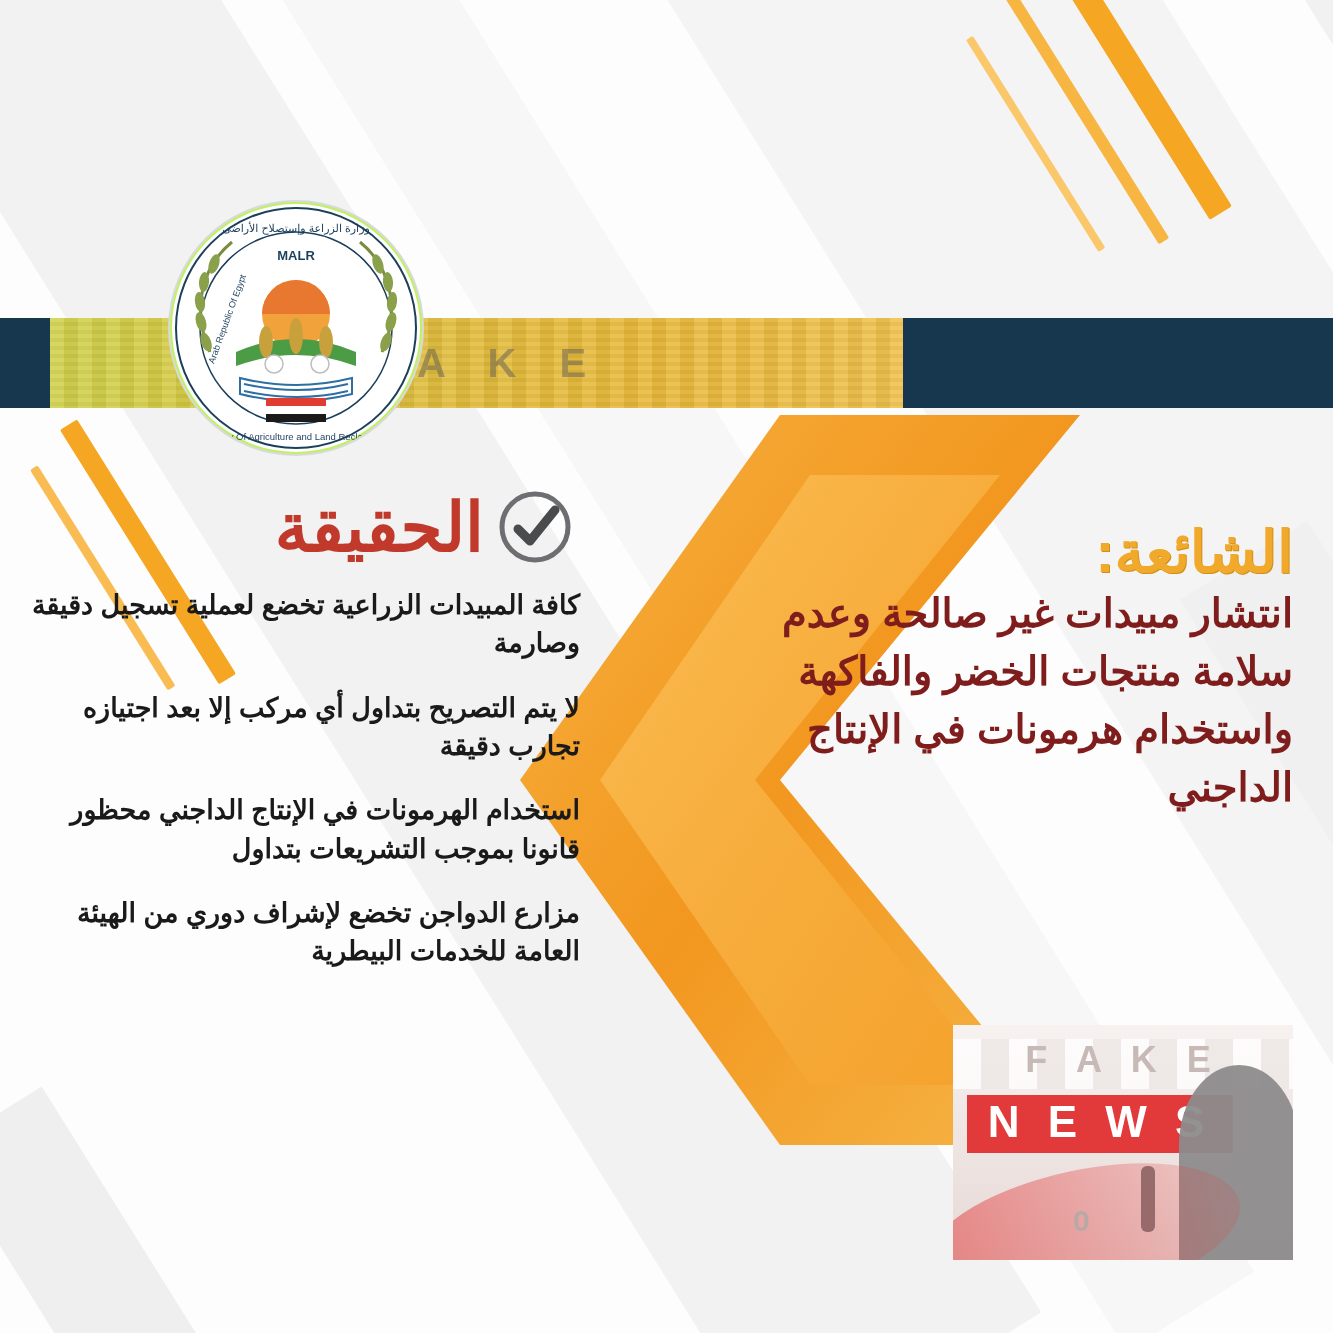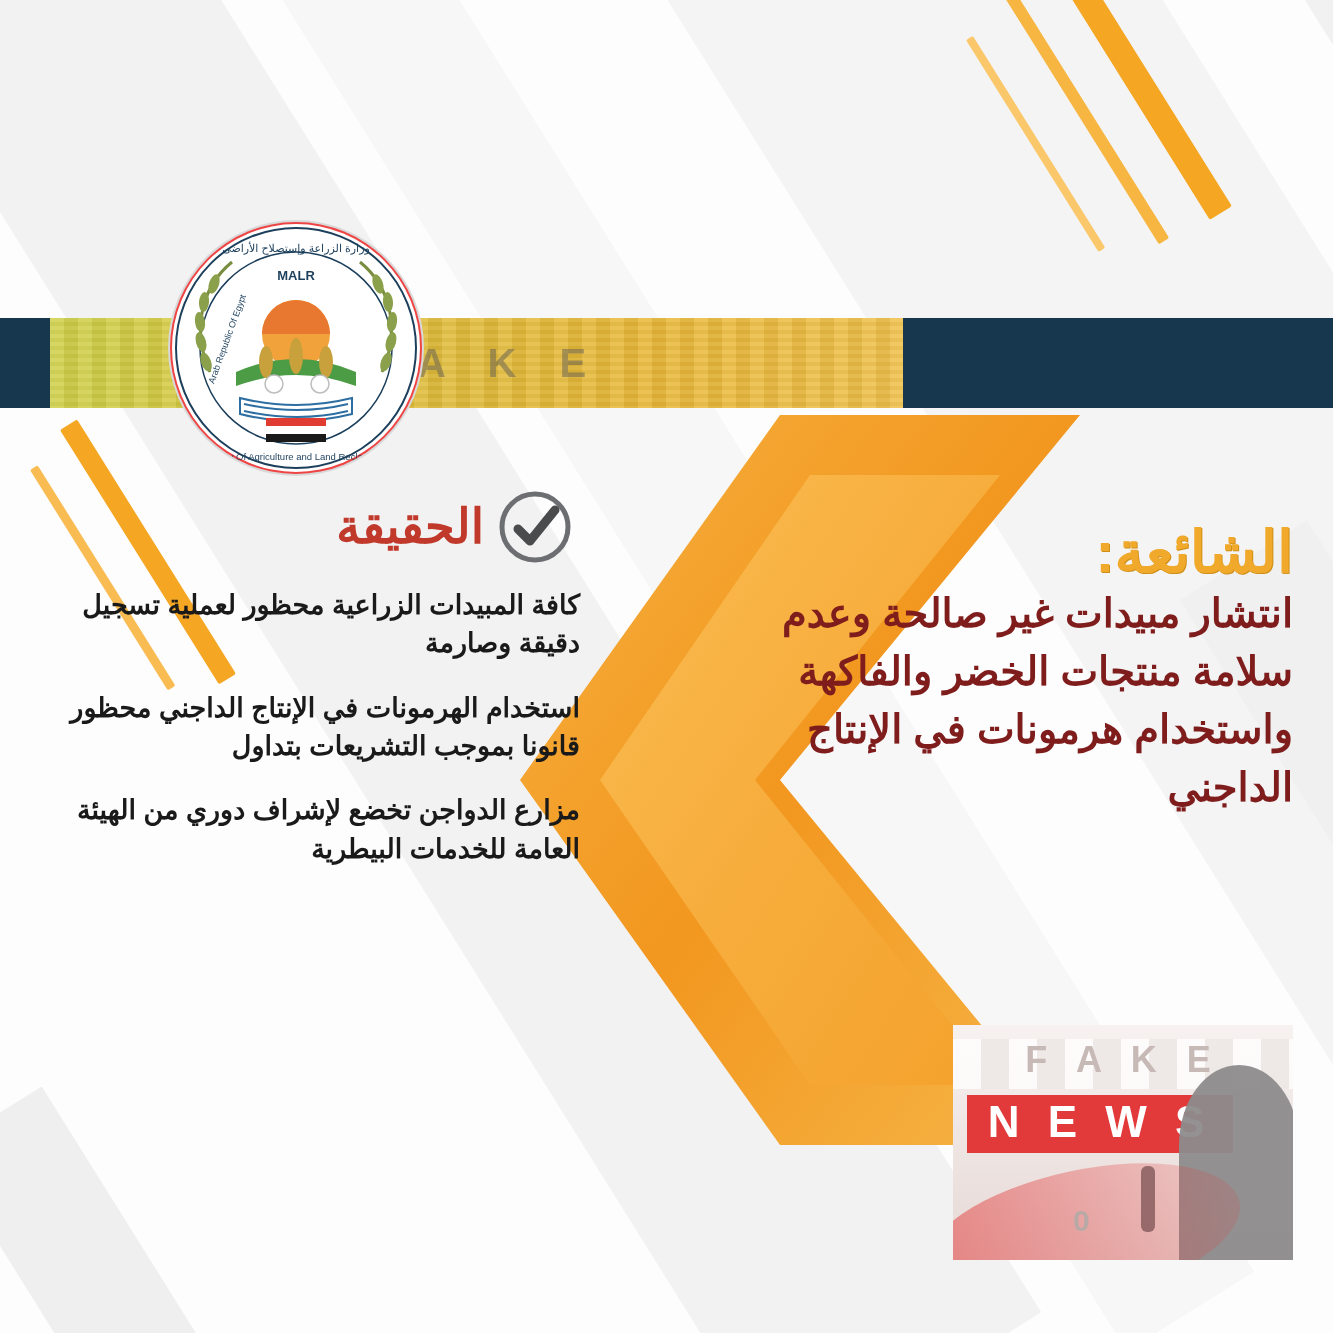--- a/index.html
+++ b/index.html
@@ -87,24 +87,24 @@
     font-family: "Liberation Sans", sans-serif;
   }
   .band-navy-right {
     width: 50px; height: 100%;
     background: #17374f;
   }
 
   
   .emblem {
     position: absolute;
-    left: 170px; top: 222px;
+    left: 170px; top: 202px;
     width: 252px; height: 252px;
     border-radius: 50%;
-    background: #ef4444;
+    background: #bef264;
     box-shadow: 0 0 0 2px #d9d9d9;
     overflow: hidden;
   }
 
   
   .chevron-wrap {
     position: absolute;
     left: 480px; top: 415px;
     width: 600px; height: 730px;
   }
@@ -194,21 +194,21 @@
   }
   .truth-head {
     display: flex;
     align-items: center;
     justify-content: flex-start;
     gap: 14px;
     margin-bottom: 22px;
     padding-right: 18px;
   }
   .truth-title {
-    font-size: 48px;
+    font-size: 68px;
     font-weight: 700;
     color: #c0392b;
     line-height: 1;
     letter-spacing: -2px;
   }
   .check-badge {
     width: 74px; height: 74px;
     flex: 0 0 74px;
   }
   .truth-list { list-style: none; padding: 0 10px 0 0; }
@@ -341,19 +341,20 @@
     <div class="truth-head">
       <span class="check-badge">
         <svg viewBox="0 0 74 74" width="74" height="74" aria-hidden="true">
           <circle cx="37" cy="37" r="33" fill="none" stroke="#6d6e71" stroke-width="5"></circle>
           <path d="M20 39 L32 51 L57 20" fill="none" stroke="#4a4b4d" stroke-width="9" stroke-linecap="round" stroke-linejoin="round"></path>
         </svg>
       </span>
       <span class="truth-title">الحقيقة</span>
     </div>
     <ul class="truth-list">
-      <li>كافة المبيدات الزراعية محظور لعملية تسجيل دقيقة وصارمة</li>
+      <li>كافة المبيدات الزراعية تخضع لعملية تسجيل دقيقة وصارمة</li>
+      <li>لا يتم التصريح بتداول أي مركب إلا بعد اجتيازه تجارب دقيقة</li>
       <li>استخدام الهرمونات في الإنتاج الداجني محظور قانونا بموجب التشريعات بتداول</li>
       <li>مزارع الدواجن تخضع لإشراف دوري من الهيئة العامة للخدمات البيطرية</li>
     </ul>
   </div>
 
 </div>
 
 </body></html>

